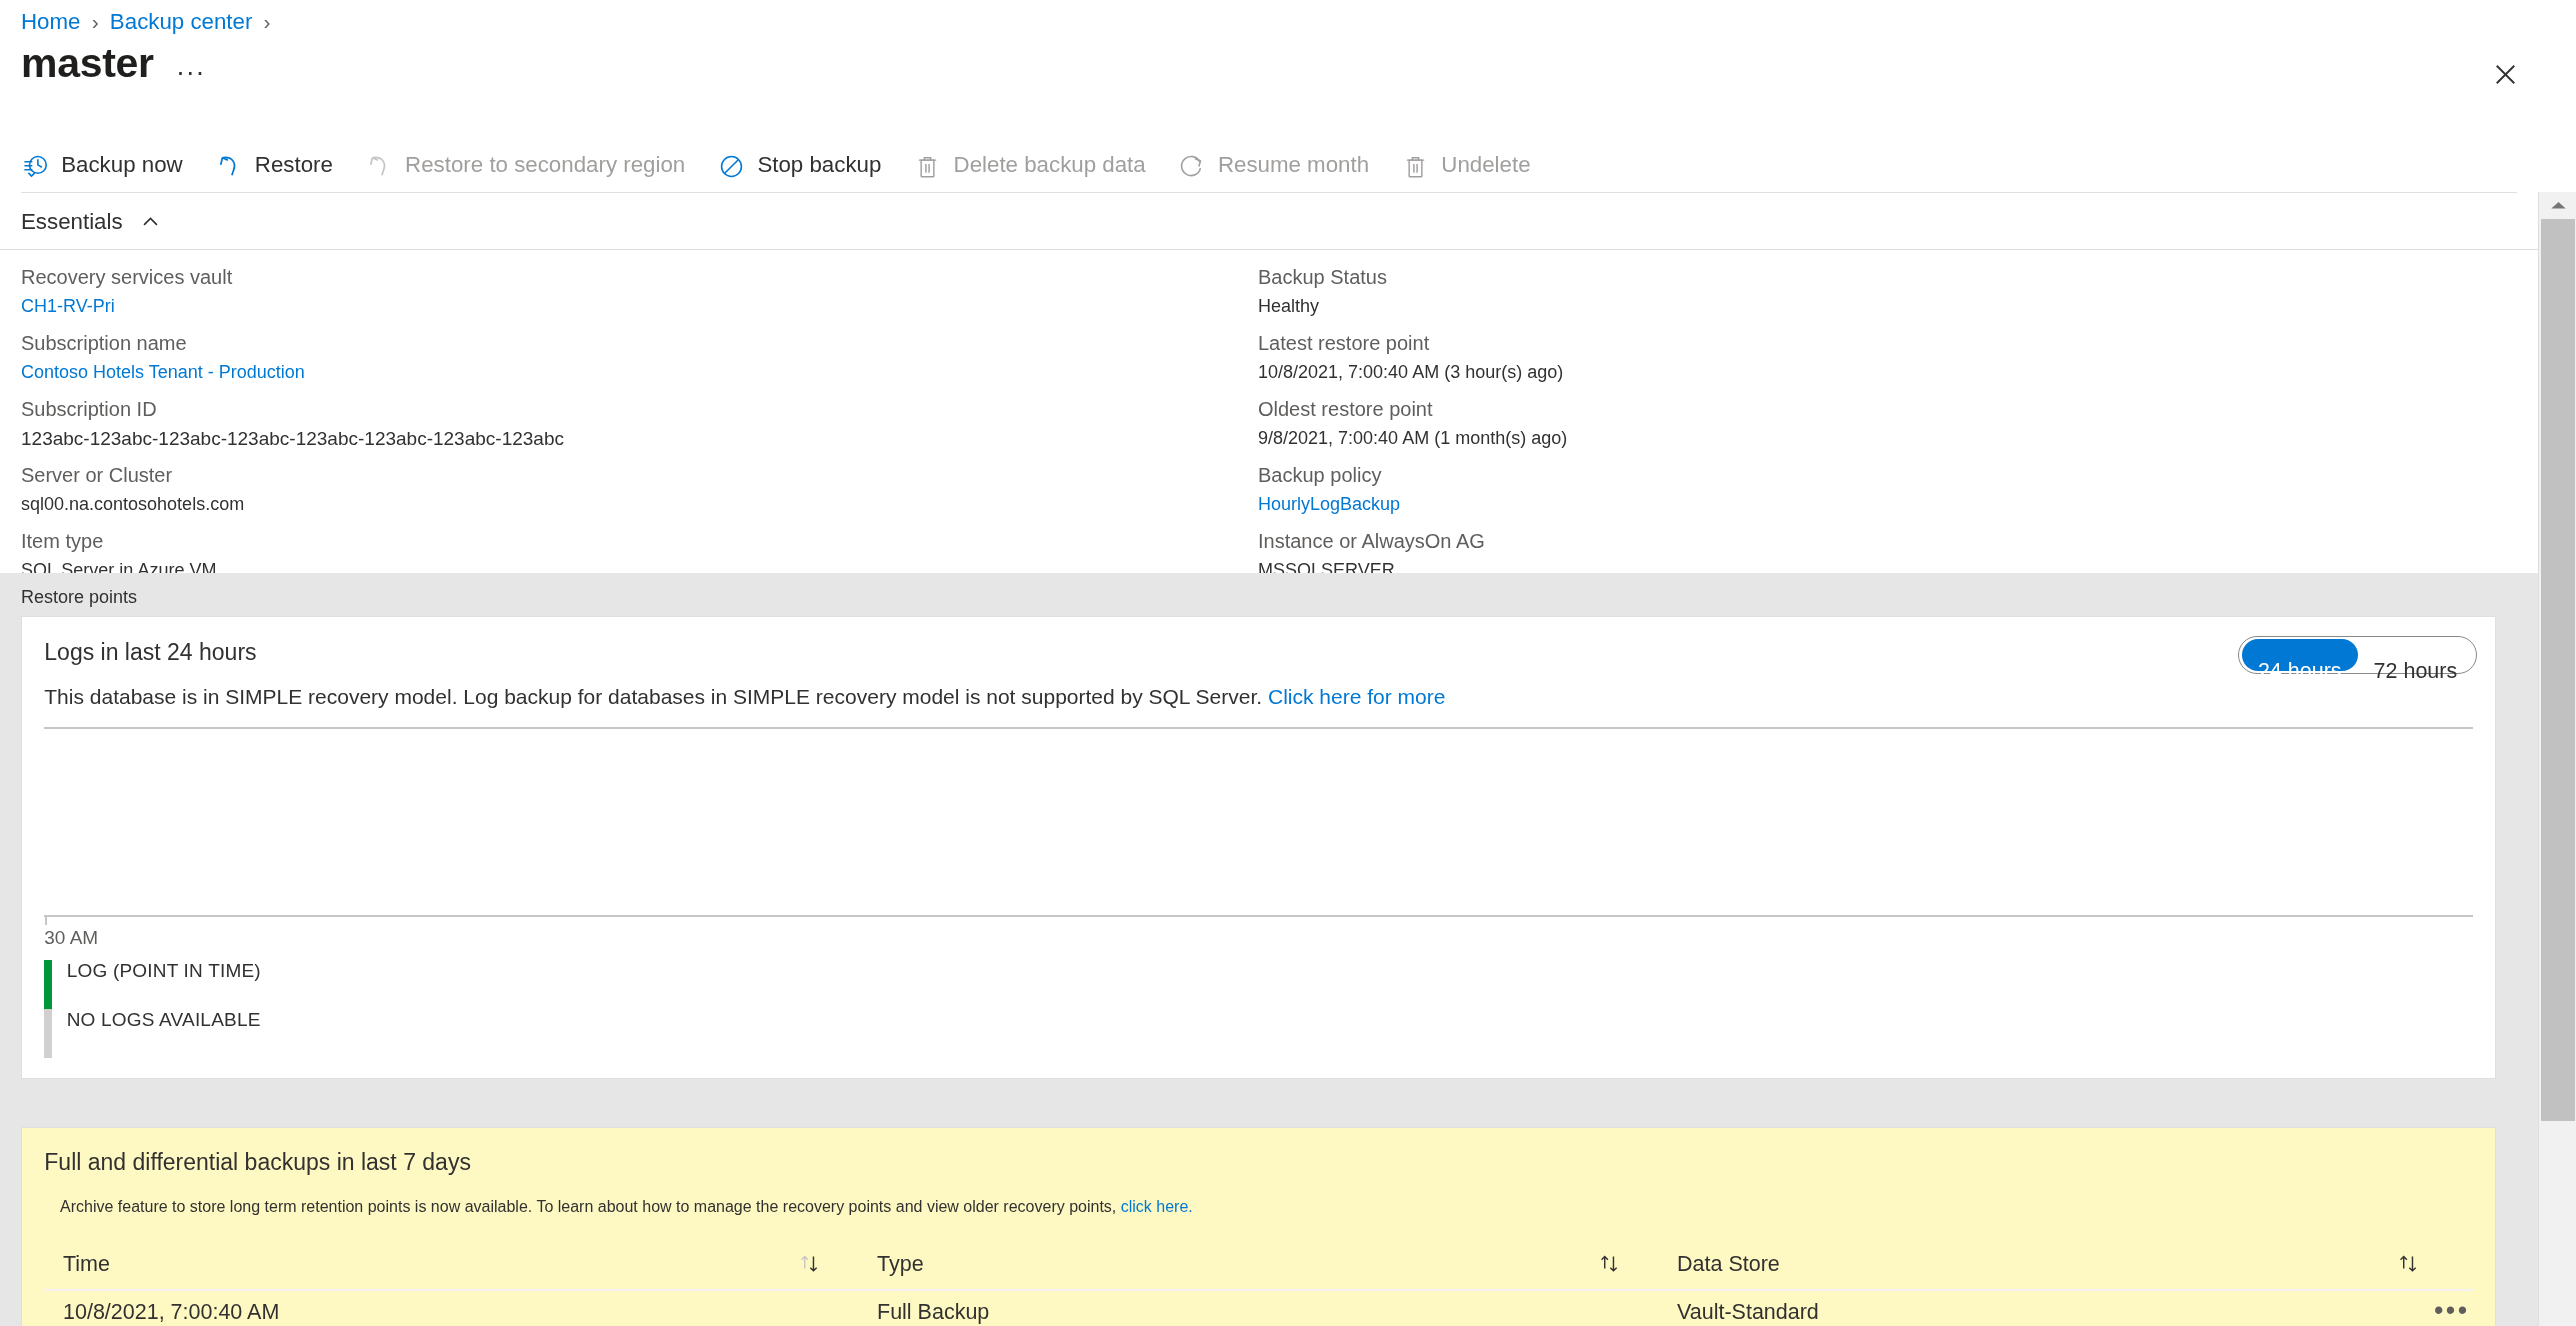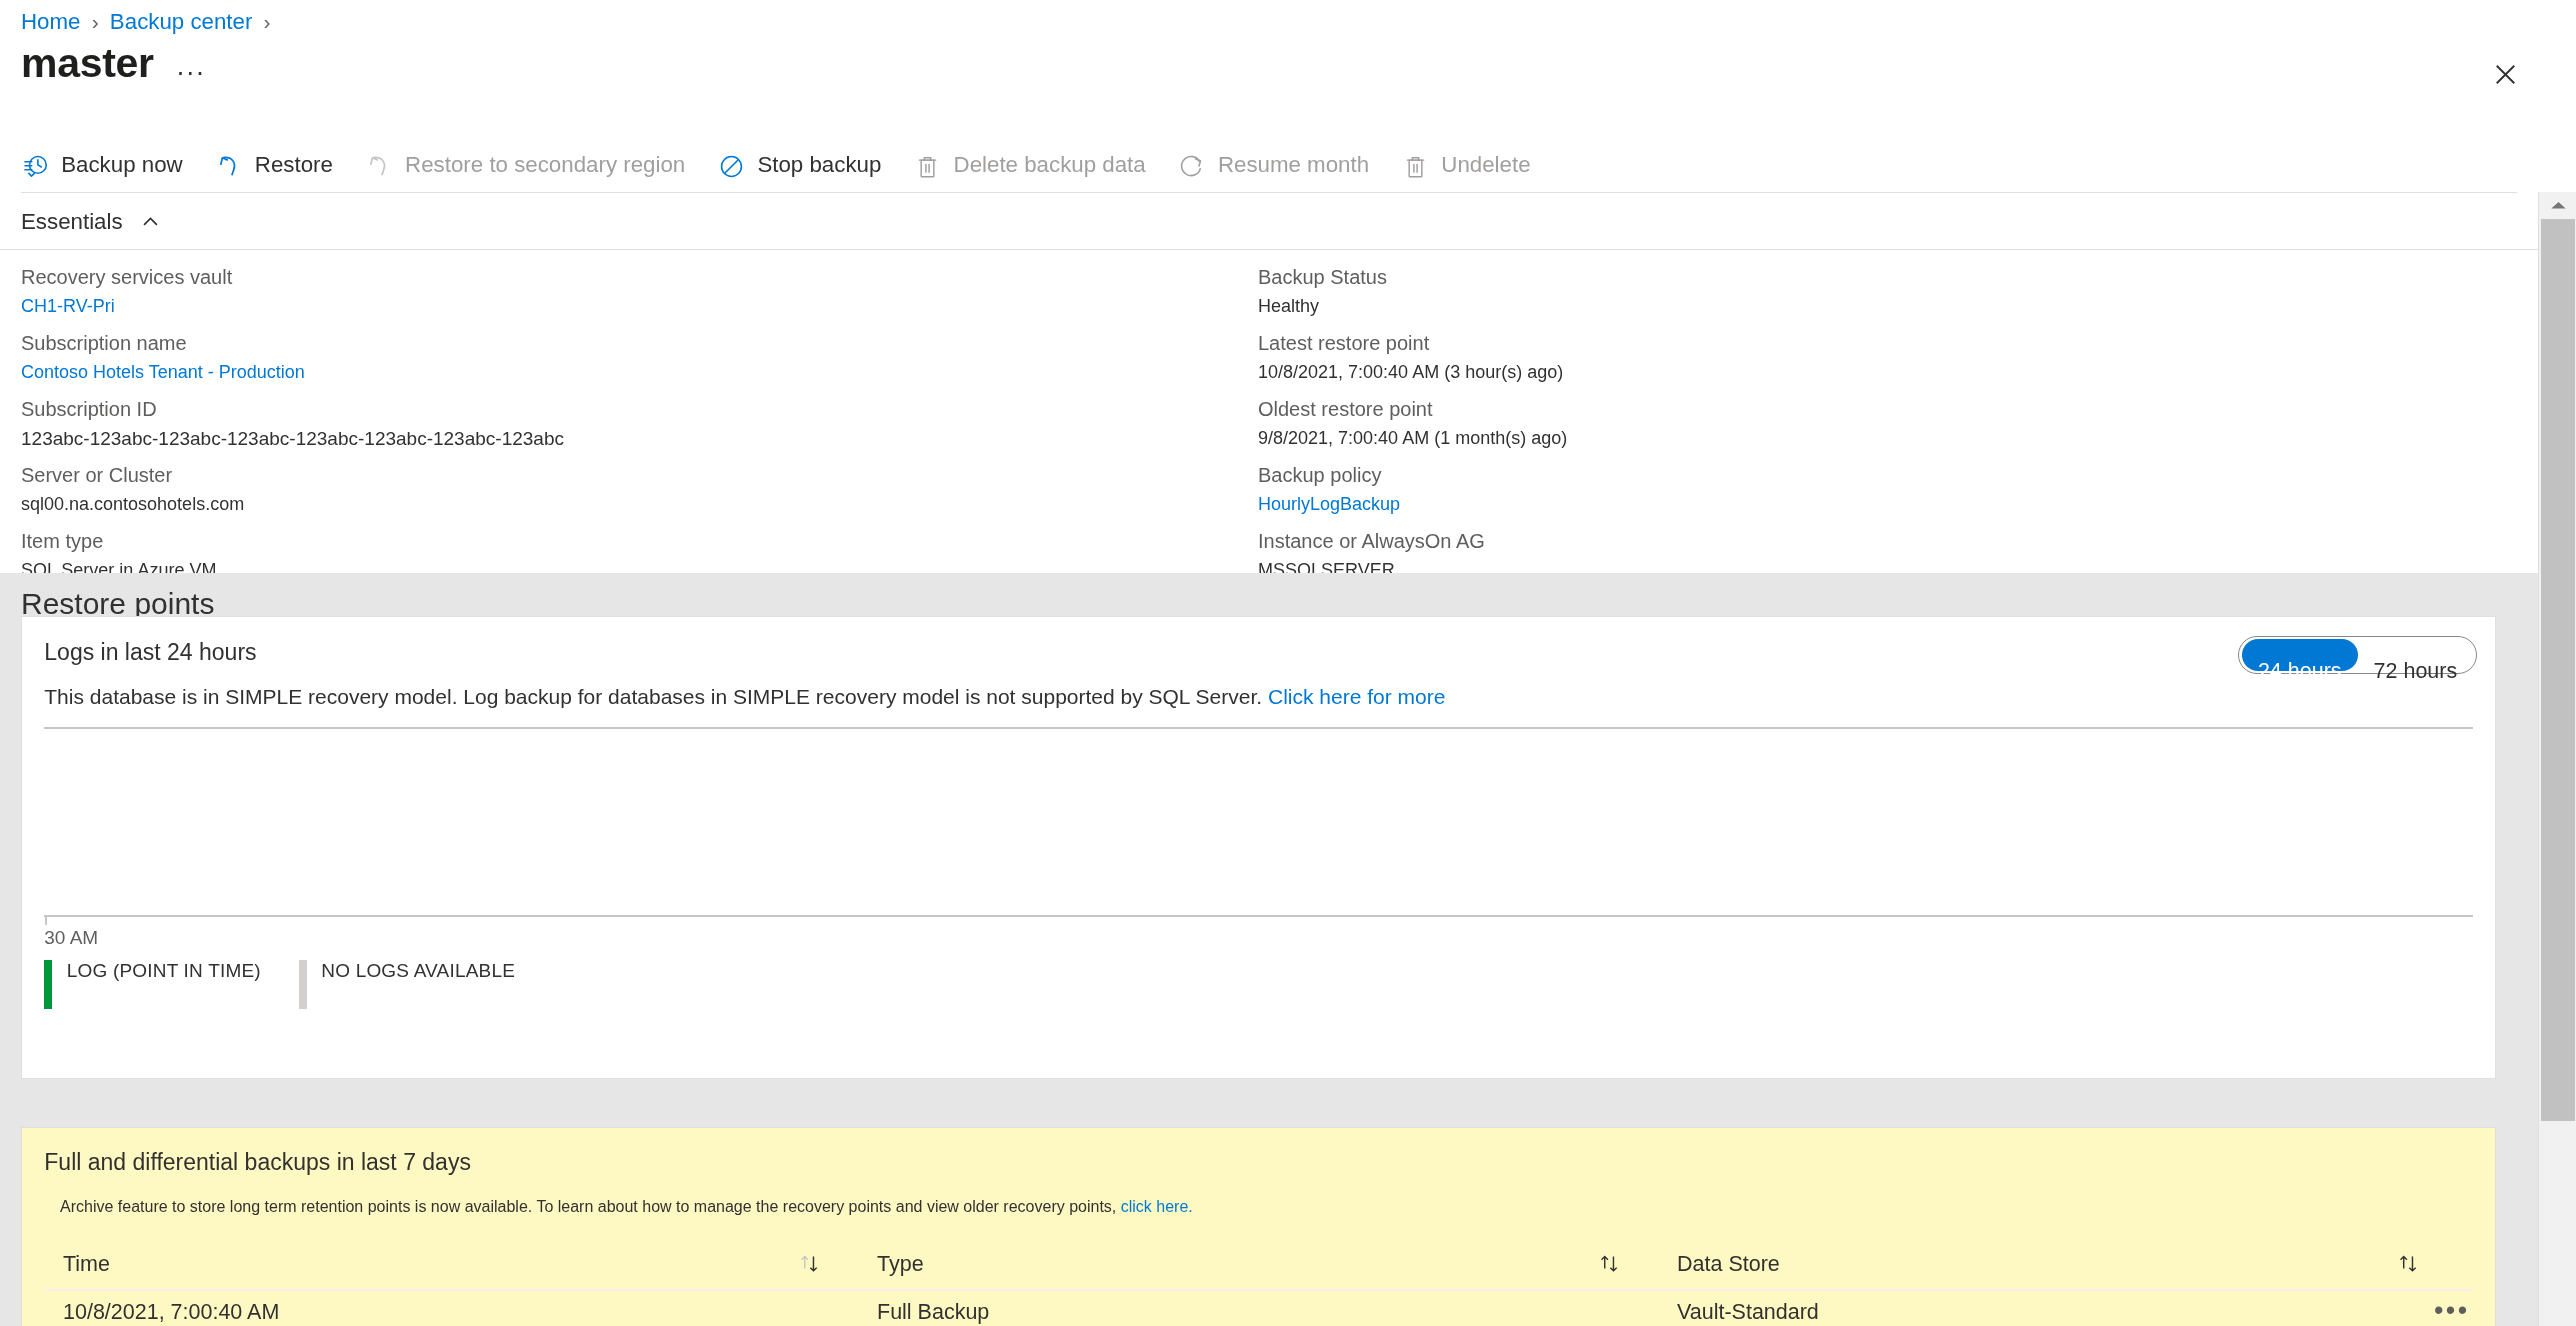--- a/index.html
+++ b/index.html
@@ -134,21 +134,21 @@
   
   .section-bg {
     position: absolute;
     top: 573px; left: 0;
     width: 2538px; height: 753px;
     background: #e6e6e6;
   }
   .section-title {
     position: absolute;
     top: 587px; left: 21px;
-    font-size: 30px;
+    font-size: 18px;
     color: #323130;
   }
 
   
   .card-logs {
     position: absolute;
     top: 616px; left: 21px;
     width: 2475px; height: 463px;
     background: #ffffff;
     border: 0.8px solid #e1dfdd;
@@ -212,21 +212,21 @@
   }
   .axis-label {
     position: absolute;
     top: 310px; left: 22.3px;
     font-size: 19px;
     color: #605e5c;
   }
   .legend {
     position: absolute;
     top: 343px; left: 22.3px;
-    display: flex; align-items: flex-start;
+    display: flex; align-items: flex-start; flex-direction: column;
   }
   .legend-item {
     display: flex; align-items: flex-start;
     margin-right: 38px;
   }
   .legend-swatch {
     width: 8px; height: 49px;
     margin-right: 14.4px;
     flex: 0 0 8px;
   }

